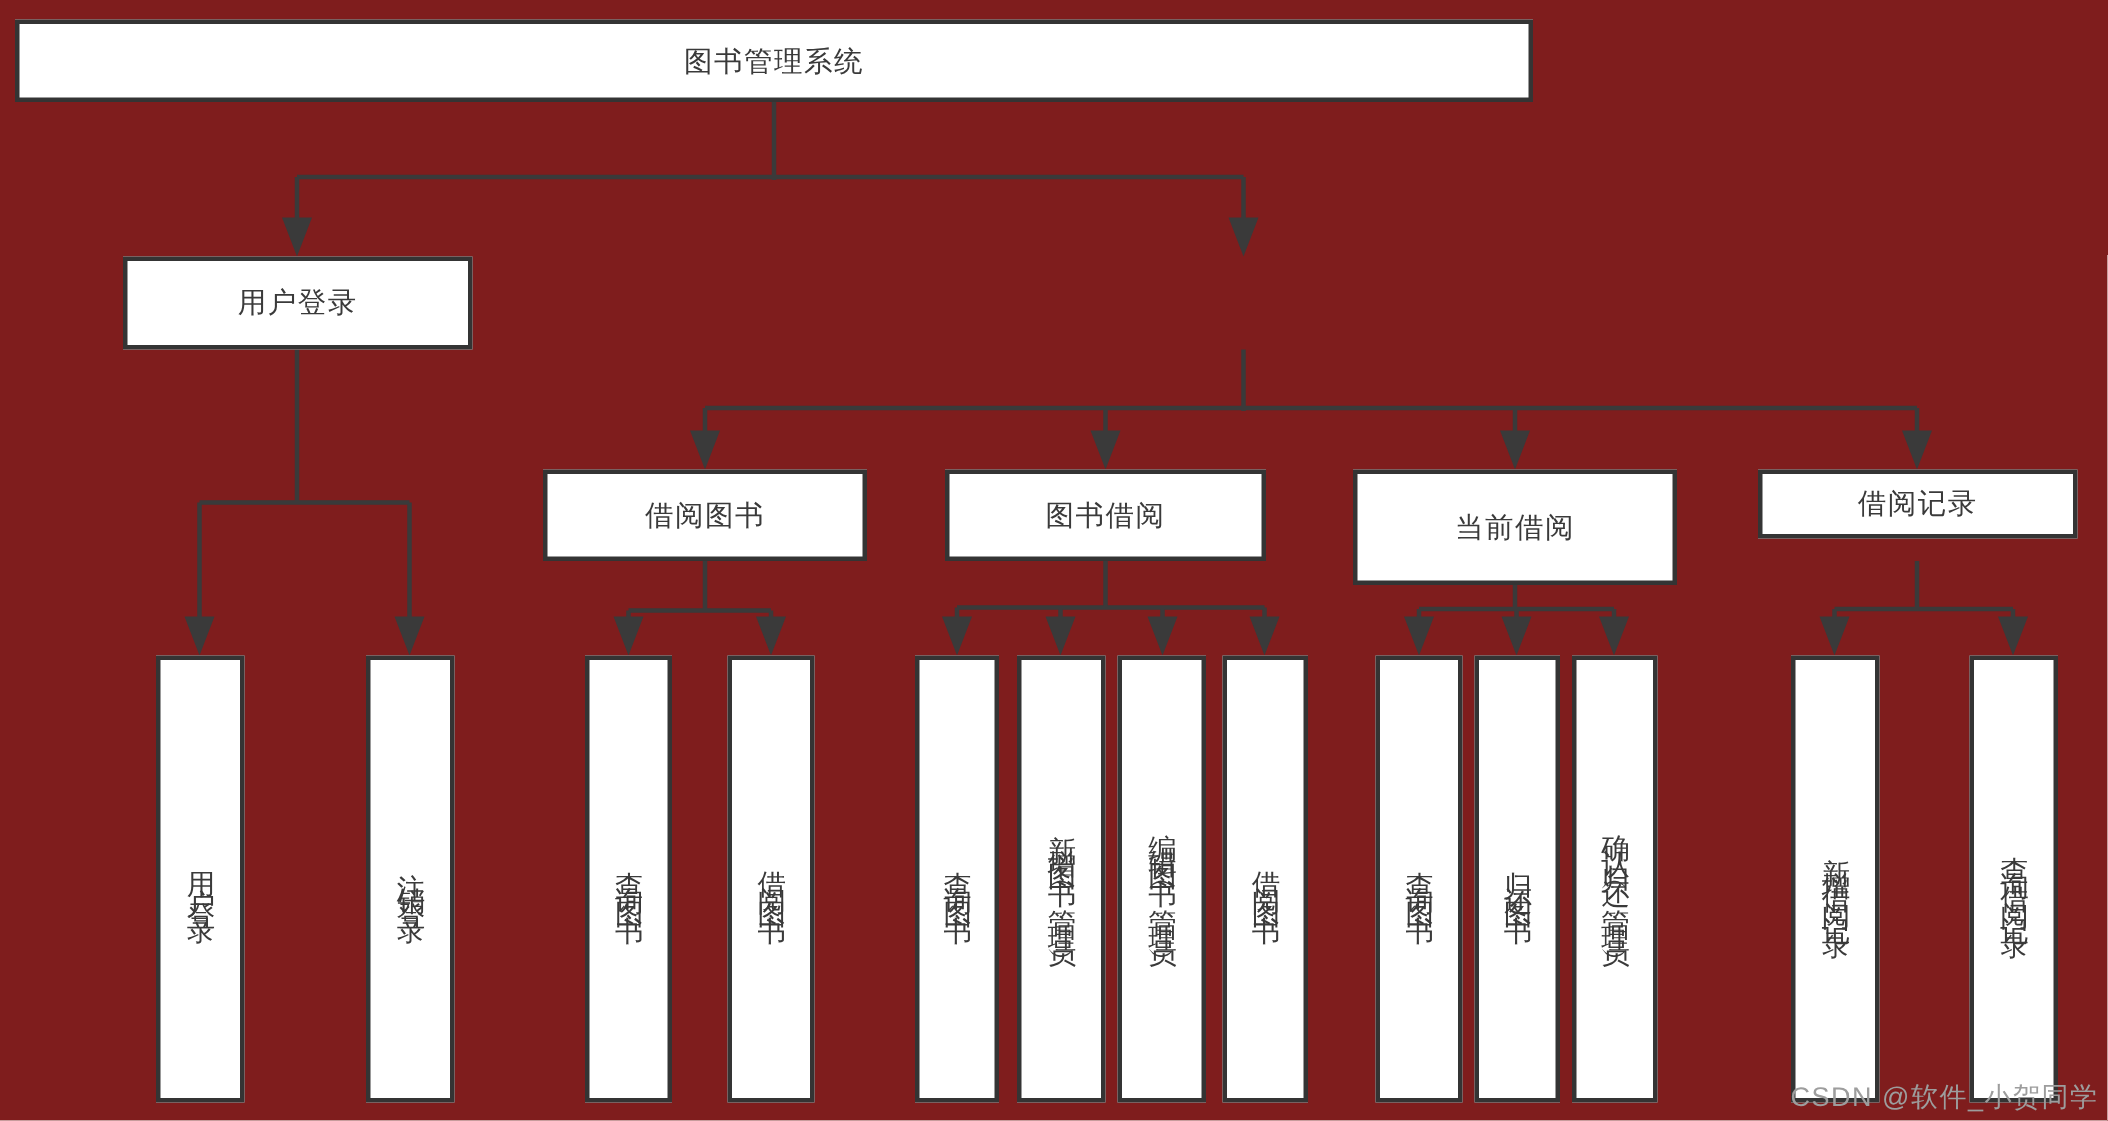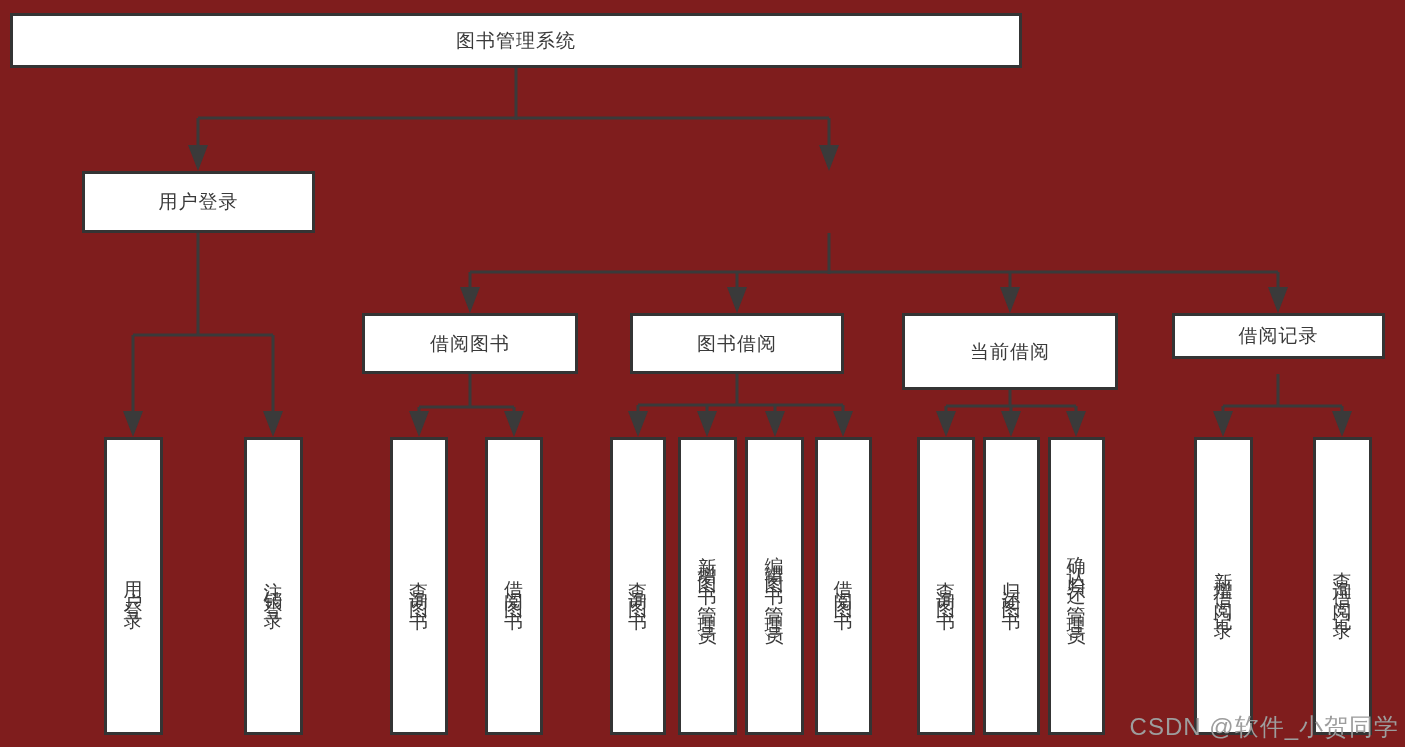--- a/index.html
+++ b/index.html
@@ -35,21 +35,21 @@
     text-orientation: mixed;
     letter-spacing: 10px;
     font-size: 19px;
     color: #3a3a3a;
     line-height: 1;
   }
   .watermark {
     position: absolute;
     right: 6px;
     bottom: 4px;
-    font-size: 24px;
+    font-size: 18px;
     color: #9d9d9d;
     letter-spacing: 1px;
     z-index: 5;
     white-space: nowrap;
   }
 </style>
 </head>
 <body>
 
 <div class="canvas">

